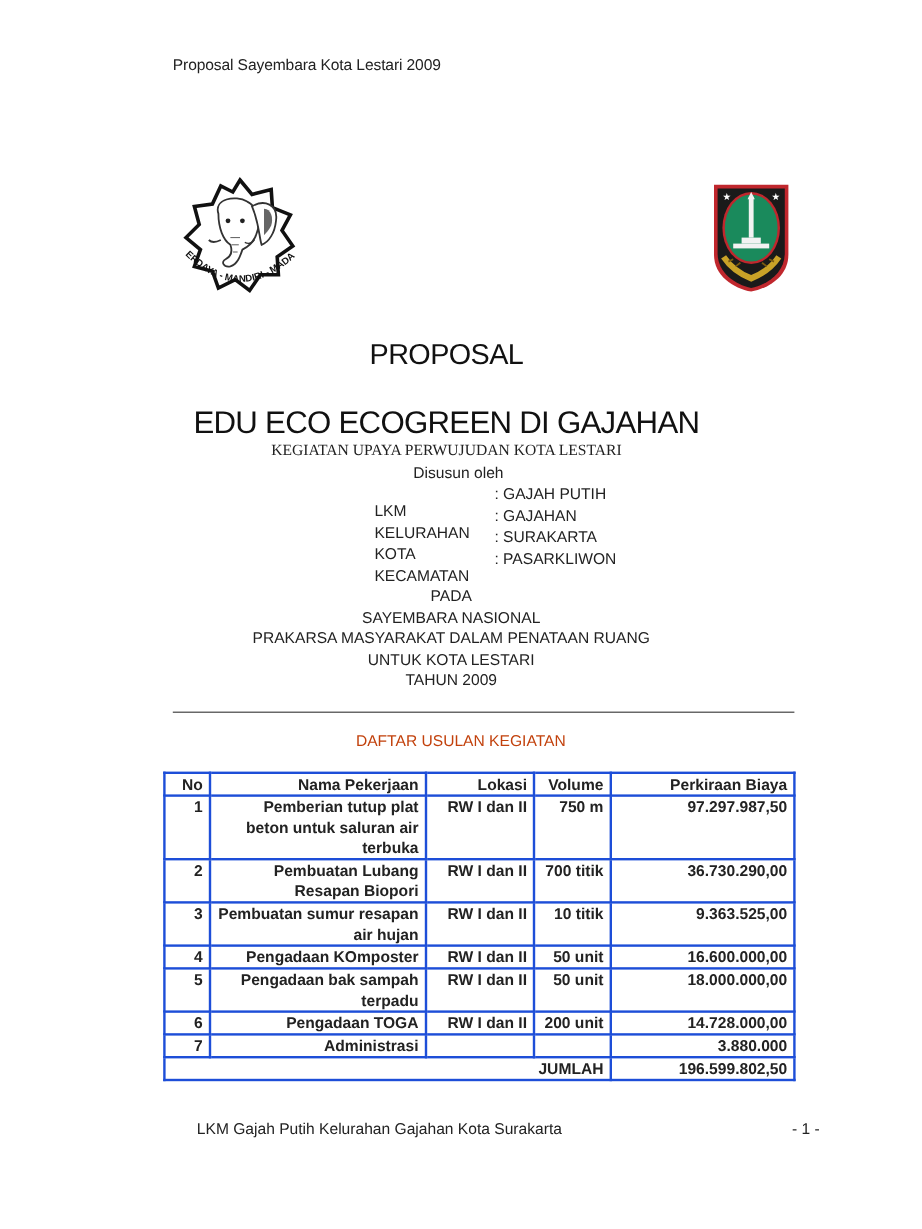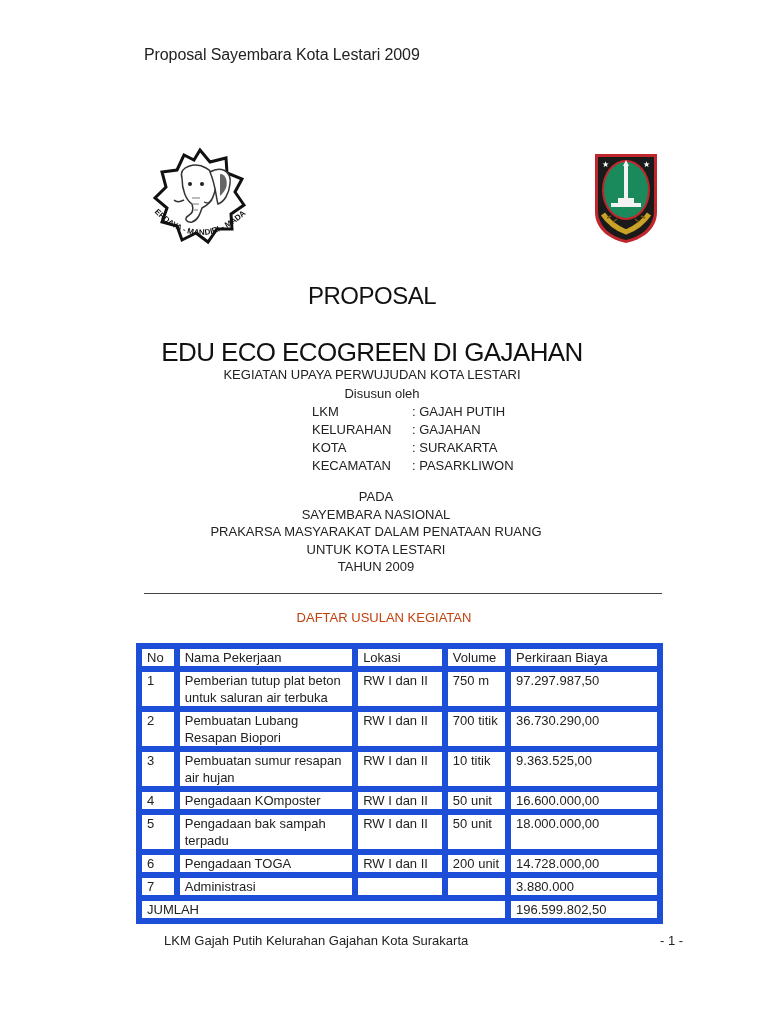--- a/index.html
+++ b/index.html
@@ -1,51 +1,51 @@
 <!DOCTYPE html>
 <html><head>
 <meta charset="utf-8">
 <style>
   * { box-sizing: border-box; margin: 0; padding: 0; }
   html, body { width: 768px; height: 1024px; background: #ffffff; overflow: hidden; }
   body { position: relative; font-family: "Liberation Sans", "DejaVu Sans", sans-serif; color: #222; }
 
   .page-header {
     position: absolute; left: 144px; top: 46px;
-    font-size: 16px; color: #222; letter-spacing: -0.1px;
+    font-size: 13px; color: #222; letter-spacing: -0.1px;
   }
 
   .logo-left { position: absolute; left: 146px; top: 146px; width: 108px; height: 104px; }
   .logo-right { position: absolute; left: 593px; top: 152px; width: 66px; height: 92px; }
 
   .centered { position: absolute; left: 0; width: 744px; text-align: center; }
   .title-proposal { top: 282px; font-size: 24px; letter-spacing: -0.5px; color: #111; }
   .title-main { top: 337px; font-size: 26px; letter-spacing: -0.6px; color: #111; }
-  .subtitle { top: 367px; font-size: 13px; color: #222; }
+  .subtitle { top: 367px; font-size: 13px; color: #222; font-family: Liberation Serif, serif; }
   .disusun { top: 386px; font-size: 13px; color: #222; padding-left: 20px; }
 
   .info-table { position: absolute; left: 312px; top: 403px; font-size: 13px; color: #222; }
   .info-row { display: flex; height: 18px; line-height: 18px; }
-  .info-key { width: 100px; }
+  .info-key { width: 100px; margin-top: 14px; }
   .info-val { }
 
   .pada-block { position: absolute; left: 0; top: 488px; width: 752px; text-align: center; font-size: 13px; color: #222; }
   .pada-block div { height: 17.5px; line-height: 17.5px; }
 
   .divider { position: absolute; left: 144px; top: 593px; width: 518px; height: 0; border-top: 1.2px solid #444; }
 
   .table-title { position: absolute; left: 0; top: 610px; width: 768px; text-align: center; font-size: 13px; color: #c2410c; }
 
   table.usulan {
     position: absolute; left: 136px; top: 643px; width: 527px;
     border-collapse: collapse; font-size: 13px; color: #222;
     border: 1.5px solid #555;
   }
   table.usulan td, table.usulan th {
-    border: 6px solid #1d4ed8; font-weight: normal; text-align: left;
+    border: 2px solid #1d4ed8; font-weight: bold; text-align: right;
     vertical-align: top; padding: 0 5px; line-height: 17px;
   }
   table.usulan th { height: 18px; }
   .col-no { width: 37px; }
   .col-nama { width: 175px; }
   .col-lokasi { width: 88px; }
   .col-vol { width: 62px; margin-top: 12px; }
   .col-biaya { width: 149px; }
   td.num { text-align: right; }
 

